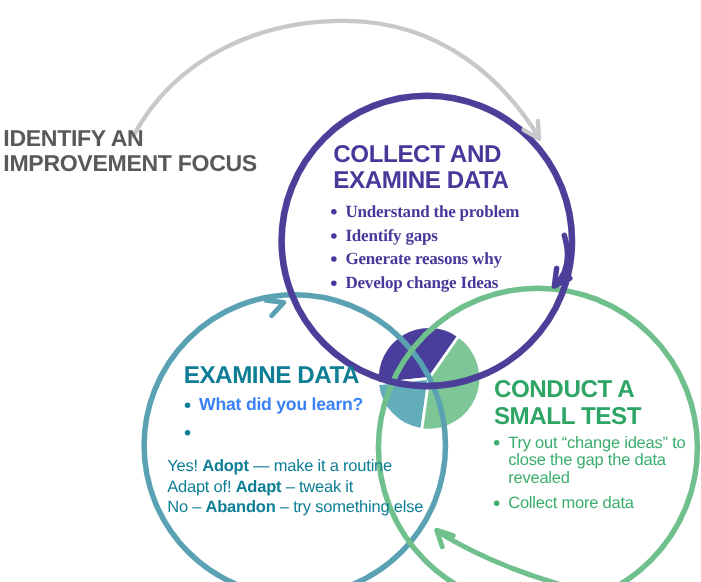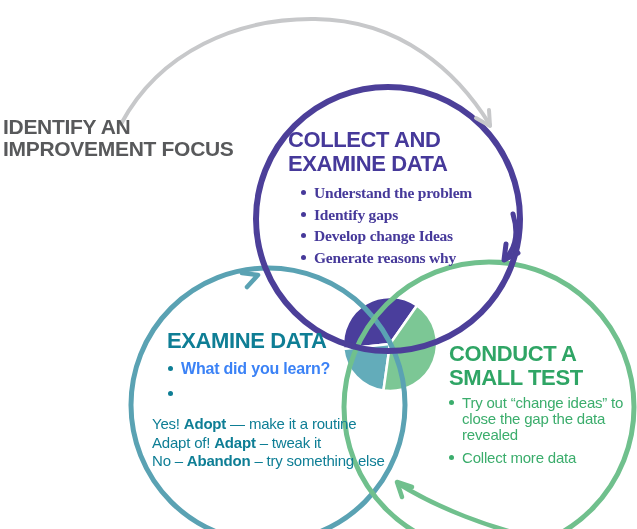--- a/index.html
+++ b/index.html
@@ -4,21 +4,21 @@
 <style>
   html,body{margin:0;padding:0;background:#ffffff;}
   body{width:637px;height:529px;overflow:hidden;font-family:"Liberation Sans",sans-serif;}
   #stage{position:relative;width:637px;height:400px;background:#ffffff;margin-top:13px;}
   #canvas{position:absolute;left:0;top:0;}
   .txt{position:absolute;}
 
   .identify{left:3px;top:103px;font-size:21px;font-weight:700;color:#58595B;line-height:22px;letter-spacing:-0.3px;}
 
   .heading{font-weight:700;font-size:22px;line-height:24px;letter-spacing:-0.4px;}
-  .collect-title{left:288px;top:115px;color:#46399A;}
+  .collect-title{left:303px;top:115px;color:#46399A;}
   .examine-title{left:167px;top:316px;color:#0E7E95;}
   .conduct-title{left:449px;top:329px;color:#2FA565;}
 
   ul{list-style:none;margin:0;padding:0;}
   li{position:relative;padding-left:13px;}
   .dot{position:absolute;left:0;width:5px;height:5px;border-radius:50%;}
 
   .collect-list{left:301px;top:169px;font-family:Liberation Serif, serif;}
   .collect-list li{color:#46399A;font-size:15.5px;font-weight:700;line-height:21.7px;letter-spacing:-0.2px;}
   .collect-list .dot{background:#46399A;top:8px;}
@@ -80,22 +80,22 @@
     <div>IMPROVEMENT FOCUS</div>
   </div>
 
   <div class="txt heading collect-title">
     <div>COLLECT AND</div>
     <div>EXAMINE DATA</div>
   </div>
   <ul class="txt collect-list">
     <li><span class="dot"></span><span>Understand the problem</span></li>
     <li><span class="dot"></span><span>Identify gaps</span></li>
+    <li><span class="dot"></span><span>Generate reasons why</span></li>
     <li><span class="dot"></span><span>Develop change Ideas</span></li>
-    <li><span class="dot"></span><span>Generate reasons why</span></li>
   </ul>
 
   <div class="txt heading examine-title">EXAMINE DATA</div>
   <ul class="txt examine-list">
     <li><span class="dot"></span><span>What did you learn?</span></li>
     <li><span class="dot"></span></li>
   </ul>
   <div class="txt decisions">
     <div><span>Yes! </span><b>Adopt</b><span> — make it a routine</span></div>
     <div><span>Adapt of! </span><b>Adapt</b><span> – tweak it</span></div>

